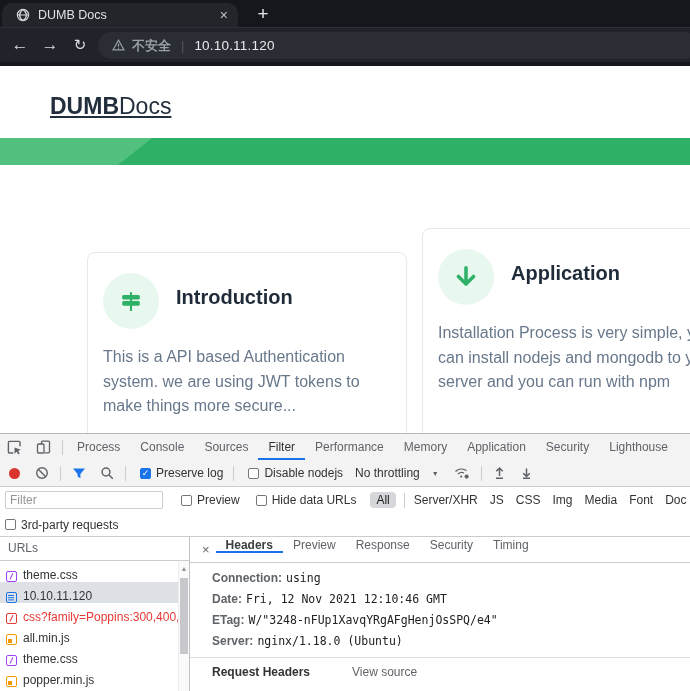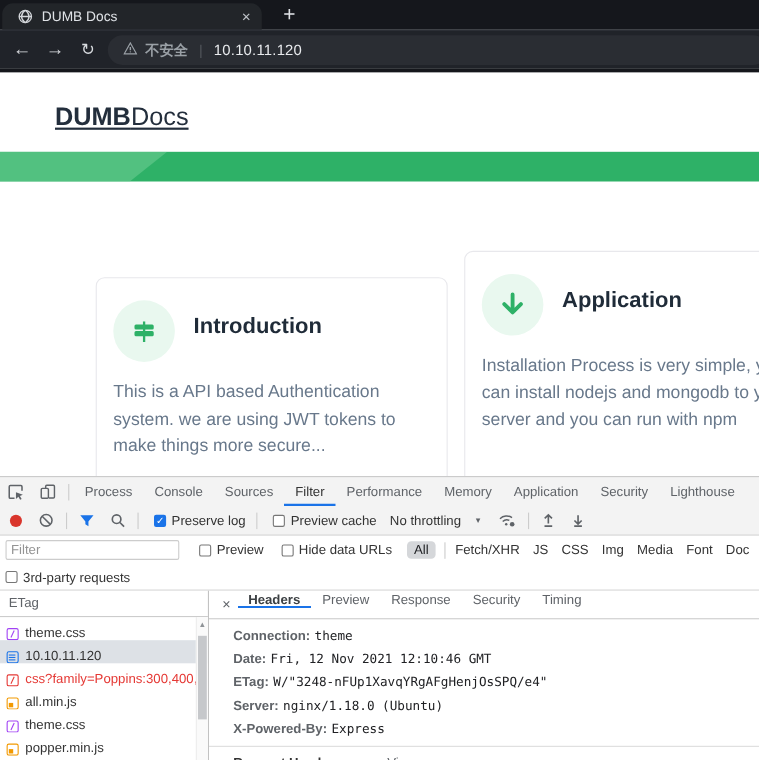--- a/index.html
+++ b/index.html
@@ -208,21 +208,21 @@
       <svg width="14" height="14" viewBox="0 0 14 14" fill="none" stroke="currentColor" stroke-width="1.5">
         <circle cx="6" cy="6" r="3.9"></circle>
           <path d="M9 9l3.8 3.8"></path>
       </svg>
     </span>
     <span class="vdiv"></span>
     <span class="cb on">✓</span>
     <span class="lblb">Preserve log</span>
     <span class="vdiv"></span>
     <span class="cb"></span>
-    <span class="lblb">Preview cache</span>
+    <span class="lblb">Disable nodejs</span>
     <span class="lblb" style="margin-left:6px">No throttling</span>
     <span class="ddarr">▼</span>
     <span class="itm ticon">
       <svg width="16" height="14" viewBox="0 0 16 14" fill="none" stroke="currentColor" stroke-width="1.3">
         <path d="M1.5 5.5a9 9 0 0 1 11-1"></path>
           <path d="M4 8a5.5 5.5 0 0 1 6-1"></path>
         <circle cx="7.2" cy="10.6" r="1.1" fill="currentColor" stroke="none"></circle>
         <circle cx="12.6" cy="10.6" r="2.1" fill="currentColor" stroke="none"></circle>
       </svg>
     </span>
@@ -241,39 +241,39 @@
 
   <div id="filterrow" class="dtrow">
     <input class="finput" placeholder="Filter" style="">
     <span class="cb" style="margin-left:18px"></span>
     <span class="lblb">Preview</span>
     <span class="cb"></span>
     <span class="lblb">Hide data URLs</span>
     <span id="filter-types-container" style="display:inline-flex;align-items:center">
         <span class="chip">All</span>
         <span class="vdiv" style="margin: 0px 3px 0px 8px;"></span>
-        <span class="tlabel">Fetch/XHR</span>
+        <span class="tlabel">Server/XHR</span>
         <span class="tlabel">JS</span>
         <span class="tlabel">CSS</span>
         <span class="tlabel">Img</span>
         <span class="tlabel">Media</span>
         <span class="tlabel">Font</span>
         <span class="tlabel">Doc</span>
         <span class="tlabel">WS</span>
       </span>
   </div>
 
   <div id="thirdrow" class="dtrow">
     <span class="cb" style="margin-left:5px"></span>
     <span class="lblb">3rd-party requests</span>
   </div>
 
   <div id="main">
     <div id="left">
-      <div id="namehdr">ETag</div>
+      <div id="namehdr">URLs</div>
       <div id="request-list">
           <div class="nrow">
             <span class="fi t-css">
               <i class="fi-slash"></i>
             </span>
             <span class="lbl">theme.css</span>
           </div>
           <div class="nrow sel">
             <span class="fi t-doc">
               <i class="fi-lines"></i>
@@ -317,25 +317,24 @@
         <span id="detail-tabs-container" style="display:flex;height:26px">
             <span class="dtab active">Headers</span>
             <span class="dtab">Preview</span>
             <span class="dtab">Response</span>
             <span class="dtab">Security</span>
             <span class="dtab">Timing</span>
           </span>
       </div>
       <div id="headers-pane">
         <div id="headers-list">
-            <div class="hline"><span class="hname">Connection:</span><span class="hval">theme</span></div>
+            <div class="hline"><span class="hname">Connection:</span><span class="hval">using</span></div>
             <div class="hline"><span class="hname">Date:</span><span class="hval">Fri, 12 Nov 2021 12:10:46 GMT</span></div>
             <div class="hline"><span class="hname">ETag:</span><span class="hval">W/"3248-nFUp1XavqYRgAFgHenjOsSPQ/e4"</span></div>
             <div class="hline"><span class="hname">Server:</span><span class="hval">nginx/1.18.0 (Ubuntu)</span></div>
-            <div class="hline"><span class="hname">X-Powered-By:</span><span class="hval">Express</span></div>
           </div>
         <div class="hsep"></div>
         <div class="hsection">
           <span class="rh">Request Headers</span>
           <span class="vs">View source</span>
         </div>
       </div>
     </div>
   </div>
 </div>

